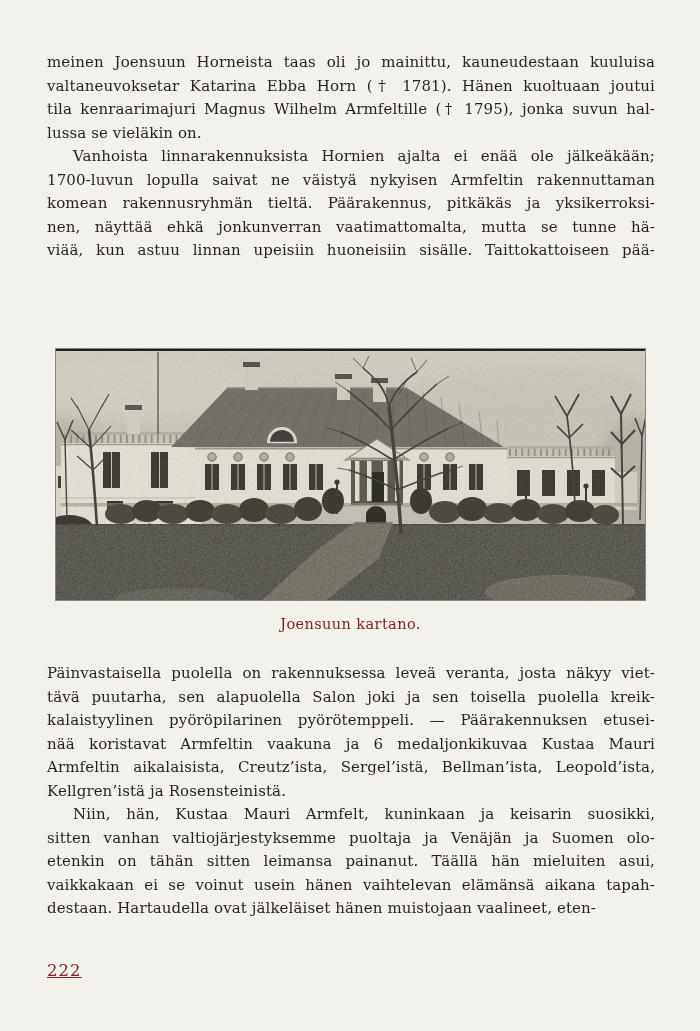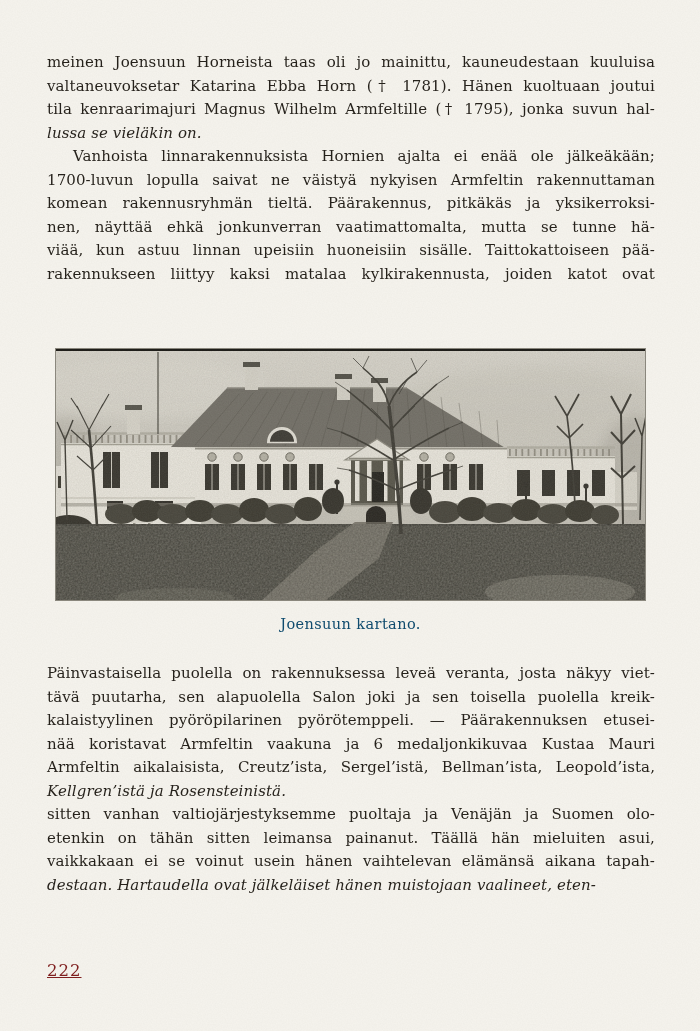--- a/index.html
+++ b/index.html
@@ -22,40 +22,39 @@
     letter-spacing:0.1px;
   }
   .textblock .line{
     display:block;
     white-space:normal;
     text-align:justify;
     text-align-last:justify;
   }
   .textblock .line.last{
     text-align-last:left;
-    font-style:italic;
   }
   .textblock .line.indent{
     padding-left:26px;
   }
   .figure{
     position:absolute;
     left:55px;top:348px;
     width:591px;height:253px;
     margin:0;padding:0;
   }
   .figure svg{display:block;}
   .caption{
     position:absolute;
     left:55px;top:616px;
     width:591px;
     text-align:center;
     font-size:14.5px;
     letter-spacing:0.4px;
-    color:#0c4a6e;
+    color:#7f1d1d;
   }
   .pagenum{
     position:absolute;
     left:47px;top:961px;
     font-size:16.5px;
     letter-spacing:1px;
     color:#7f1d1d;
     text-decoration:underline;
   }
   .page-grain{
@@ -75,21 +74,20 @@
         <div class="line">valtaneuvoksetar Katarina Ebba Horn († 1781). Hänen kuoltuaan joutui</div>
         <div class="line">tila kenraarimajuri Magnus Wilhelm Armfeltille († 1795), jonka suvun hal-</div>
         <div class="line last">lussa se vieläkin on.</div>
       </div>
     <div class="para">
         <div class="line indent">Vanhoista linnarakennuksista Hornien ajalta ei enää ole jälkeäkään;</div>
         <div class="line">1700-luvun lopulla saivat ne väistyä nykyisen Armfeltin rakennuttaman</div>
         <div class="line">komean rakennusryhmän tieltä.  Päärakennus, pitkäkäs ja yksikerroksi-</div>
         <div class="line">nen, näyttää ehkä jonkunverran vaatimattomalta, mutta se tunne hä-</div>
         <div class="line">viää, kun astuu linnan upeisiin huoneisiin sisälle.  Taittokattoiseen pää-</div>
-        <div class="line">rakennukseen liittyy kaksi matalaa kylkirakennusta, joiden katot ovat</div>
       </div>
   </div>
 
   <figure class="figure">
     <svg width="591" height="253" viewBox="0 0 591 253" role="img">
       <defs>
         <linearGradient id="skyg" x1="0" y1="0" x2="0" y2="1">
           <stop offset="0" stop-color="#d9d6cd"></stop>
           <stop offset="1" stop-color="#c3c0b6"></stop>
         </linearGradient>
@@ -288,20 +286,21 @@
   <div class="textblock" style="top:662px">
     <div class="para">
         <div class="line">Päinvastaisella puolella on rakennuksessa leveä veranta, josta näkyy viet-</div>
         <div class="line">tävä puutarha, sen alapuolella Salon joki ja sen toisella puolella kreik-</div>
         <div class="line">kalaistyylinen pyöröpilarinen pyörötemppeli. — Päärakennuksen etusei-</div>
         <div class="line">nää koristavat Armfeltin vaakuna ja 6 medaljonkikuvaa Kustaa Mauri</div>
         <div class="line">Armfeltin aikalaisista, Creutz’ista, Sergel’istä, Bellman’ista, Leopold’ista,</div>
         <div class="line last">Kellgren’istä ja Rosensteinistä.</div>
       </div>
     <div class="para">
+        <div class="line indent">Niin, hän, Kustaa Mauri Armfelt, kuninkaan ja keisarin suosikki,</div>
         <div class="line">sitten vanhan valtiojärjestyksemme puoltaja ja Venäjän ja Suomen olo-</div>
         <div class="line">etenkin on tähän sitten leimansa painanut.  Täällä hän mieluiten asui,</div>
         <div class="line">vaikkakaan ei se voinut usein hänen vaihtelevan elämänsä aikana tapah-</div>
         <div class="line last">destaan.  Hartaudella ovat jälkeläiset hänen muistojaan vaalineet, eten-</div>
       </div>
   </div>
 
   <div class="pagenum">222</div>
 
   <svg class="page-grain" width="700" height="1031">

